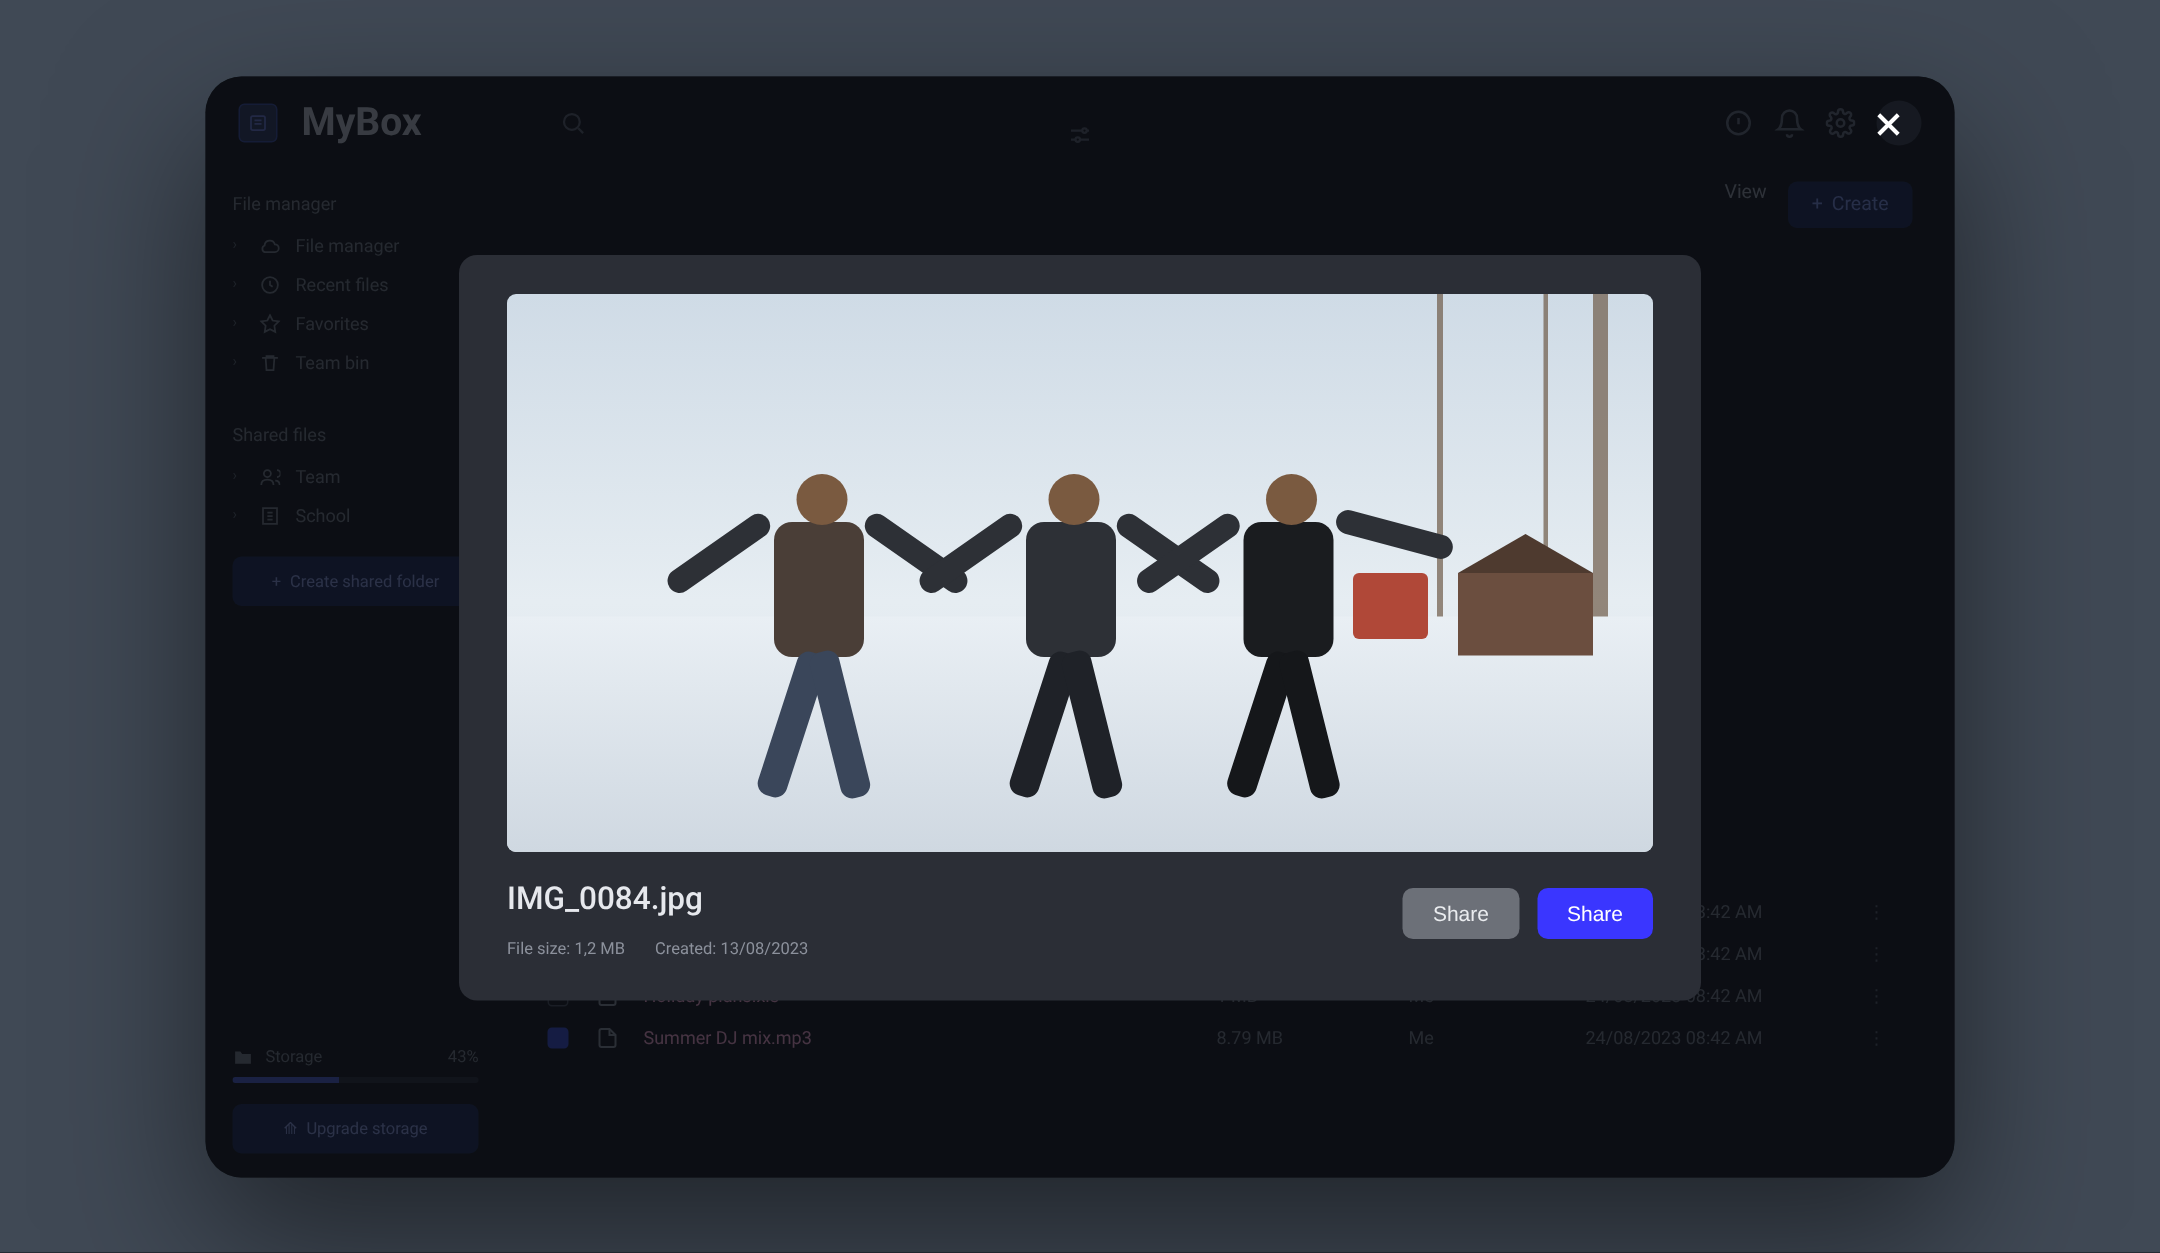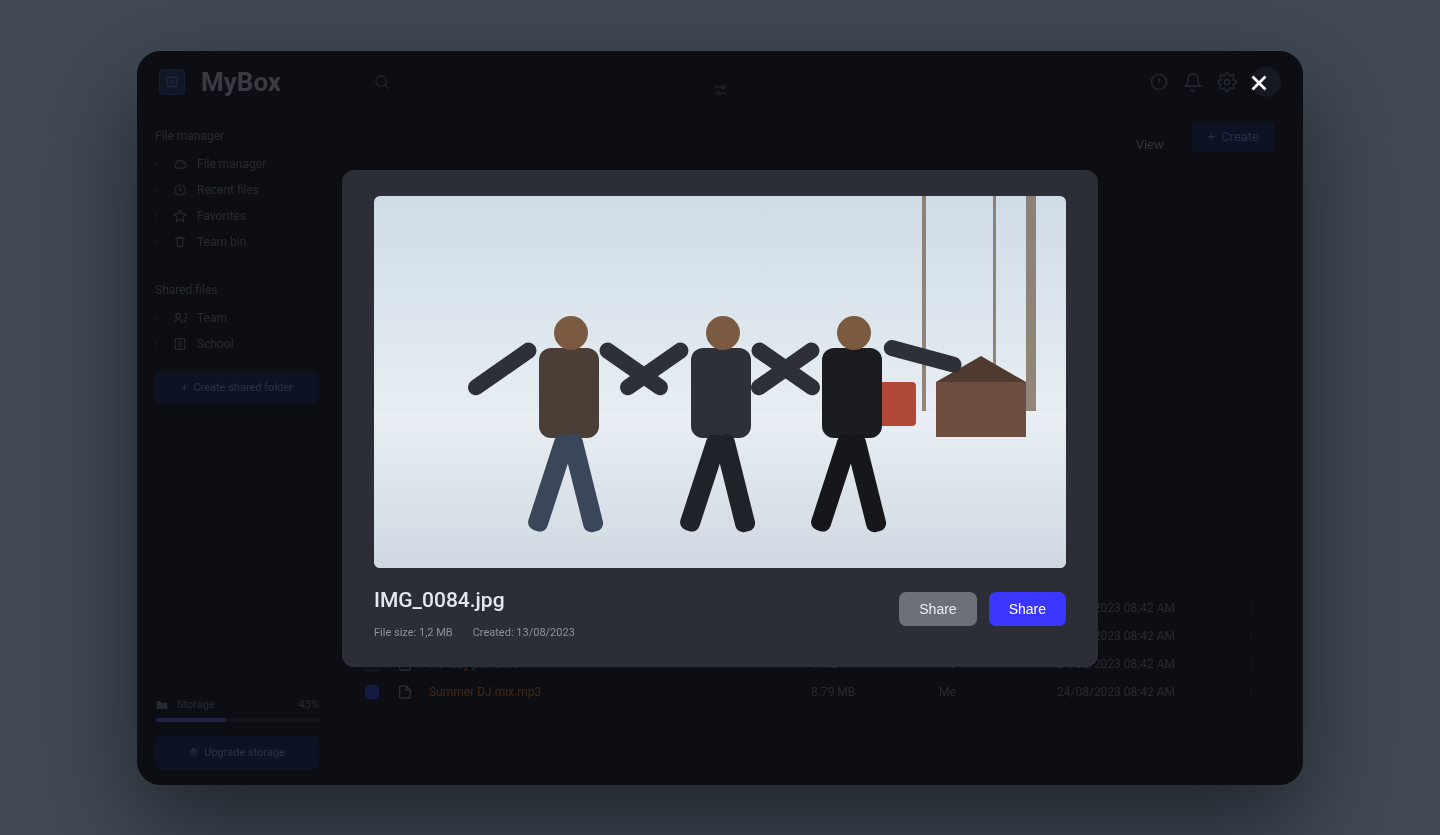--- a/index.html
+++ b/index.html
@@ -64,44 +64,44 @@
   .sb-item .ic{width:16px;display:flex;}
   .sb-btn{margin-top:14px;background:#1e2b57;border-radius:6px;padding:10px;font-size:11px;color:#8fa0e8;display:flex;align-items:center;justify-content:center;gap:6px;}
   .spacer{flex:1;}
   .storage-row{display:flex;align-items:center;gap:8px;color:#7a808c;font-size:11px;}
   .storage-pct{margin-left:auto;}
   .progress{height:4px;background:#2b2f3b;border-radius:3px;margin-top:6px;overflow:hidden;}
   .progress>div{height:100%;width:43%;background:#4b5fd5;}
   .upgrade{margin-top:14px;background:#1e2b57;border-radius:6px;padding:10px;font-size:11px;color:#8fa0e8;display:flex;align-items:center;justify-content:center;gap:6px;}
 
   .main{flex:1;padding:8px 28px 0 28px;}
-  .main-top{display:flex;align-items:flex-end;gap:28px;margin-bottom:12px;}
+  .main-top{display:flex;align-items:flex-start;gap:14px;margin-bottom:12px;}
   .view-label{color:#9aa0ad;font-size:13px;margin-left:auto;}
   .create-btn{background:#1e2b57;color:#7e92e8;font-size:13px;padding:8px 16px;border-radius:6px;display:flex;align-items:center;gap:6px;}
 
   .table{width:100%;font-size:12px;color:#7a808c;}
   .trow{display:grid;grid-template-columns:24px 24px 1fr 120px 110px 180px 30px;align-items:center;padding:6px 0;gap:8px;}
   .chk{width:14px;height:14px;border-radius:3px;border:1.5px solid #4b5160;}
   .chk.on{background:#3b4ed5;border-color:#3b4ed5;}
   .file-ic{width:16px;height:16px;color:#8c92a0;}
-  .tcell-name{color:#f97316;}
+  .tcell-name{color:#f9a8d4;}
 
   
   .overlay{
     position:absolute;inset:0;
     background:rgba(10,12,18,0.75);
     display:flex;align-items:center;justify-content:center;
   }
   .close-x{
     position:absolute;top:70px;right:168px;
     color:#fff;font-size:30px;line-height:1;cursor:pointer;
     z-index:30;
   }
   .modal{
-    width: 756px;
+    width: 828px;
     background:#2b2e36;
     border-radius:12px;
     padding:26px 32px 28px 32px;
     z-index:20;
   }
   .preview{
     width:100%;
     height:372px;
     border-radius:6px;
     overflow:hidden;

